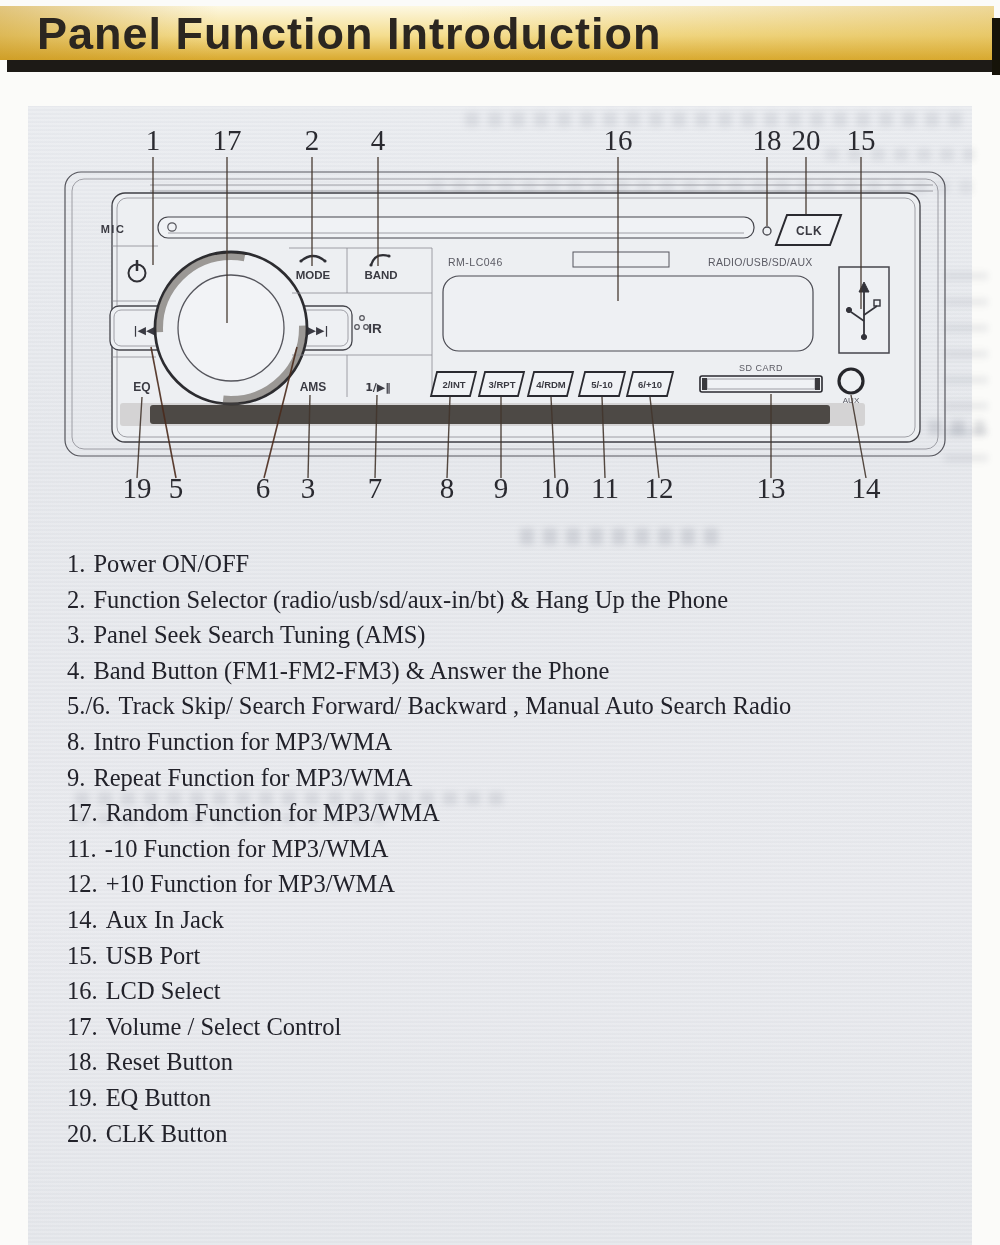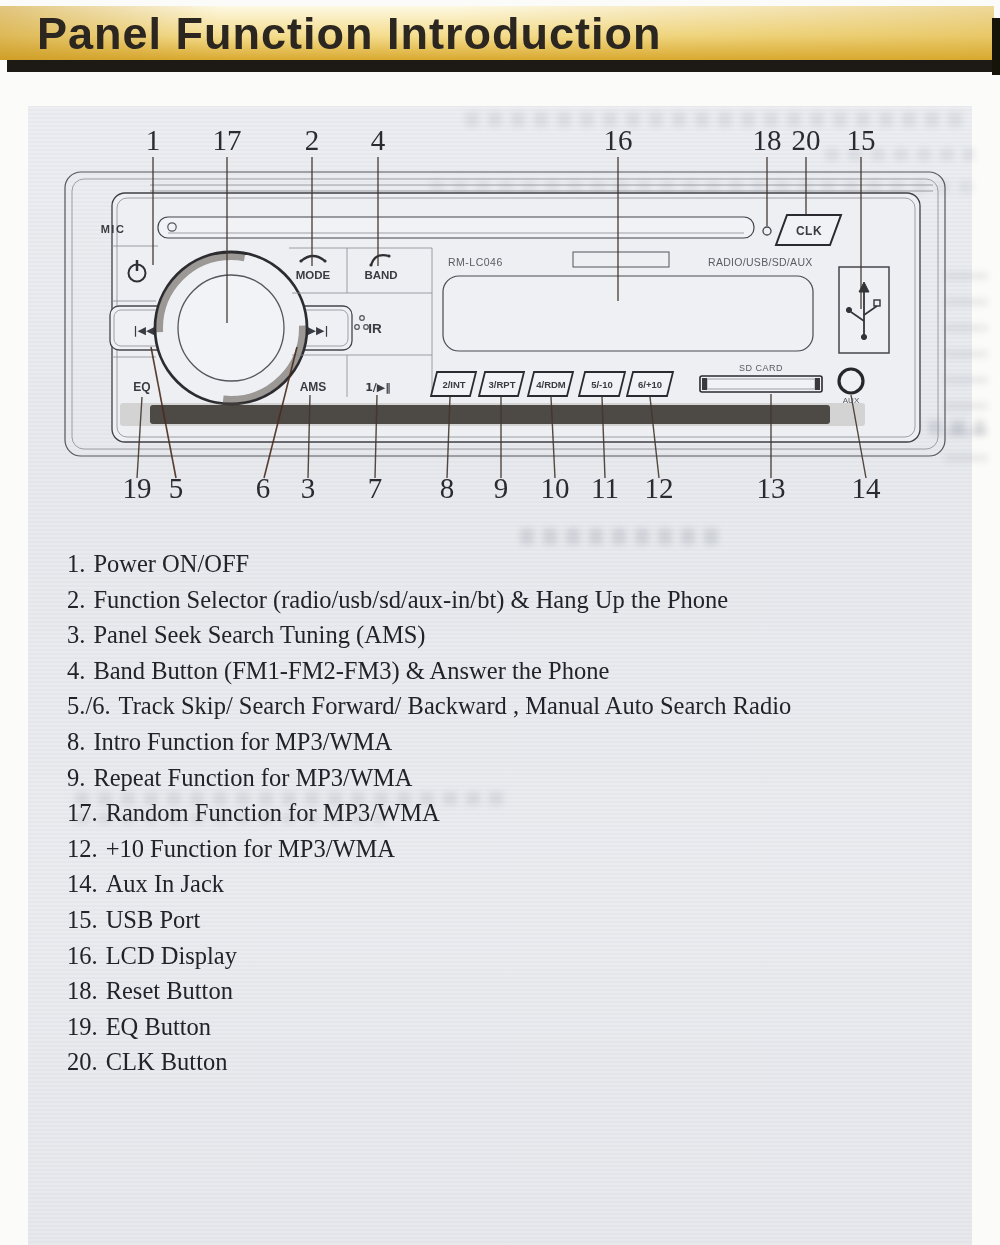--- a/index.html
+++ b/index.html
@@ -254,23 +254,25 @@
 
   <ol class="fn-list">
     <li><span class="fn-num">1.</span><span>Power ON/OFF</span></li>
     <li><span class="fn-num">2.</span><span>Function Selector (radio/usb/sd/aux-in/bt) &amp; Hang Up the Phone</span></li>
     <li><span class="fn-num">3.</span><span>Panel Seek Search Tuning (AMS)</span></li>
     <li><span class="fn-num">4.</span><span>Band Button (FM1-FM2-FM3) &amp; Answer the Phone</span></li>
     <li><span class="fn-num">5./6.</span><span>Track Skip/ Search Forward/ Backward , Manual Auto Search Radio</span></li>
     <li><span class="fn-num">8.</span><span>Intro Function for MP3/WMA</span></li>
     <li><span class="fn-num">9.</span><span>Repeat Function for MP3/WMA</span></li>
     <li><span class="fn-num">17.</span><span>Random Function for MP3/WMA</span></li>
+    <li><span class="fn-num">11.</span><span>-10 Function for MP3/WMA</span></li>
     <li><span class="fn-num">12.</span><span>+10 Function for MP3/WMA</span></li>
     <li><span class="fn-num">14.</span><span>Aux In Jack</span></li>
     <li><span class="fn-num">15.</span><span>USB Port</span></li>
-    <li><span class="fn-num">16.</span><span>LCD Display</span></li>
+    <li><span class="fn-num">16.</span><span>LCD Select</span></li>
+    <li><span class="fn-num">17.</span><span>Volume / Select Control</span></li>
     <li><span class="fn-num">18.</span><span>Reset Button</span></li>
     <li><span class="fn-num">19.</span><span>EQ Button</span></li>
     <li><span class="fn-num">20.</span><span>CLK Button</span></li>
     <li><span class="fn-num"></span><span></span></li>
   </ol>
 
 </div>
 
 </body></html>

